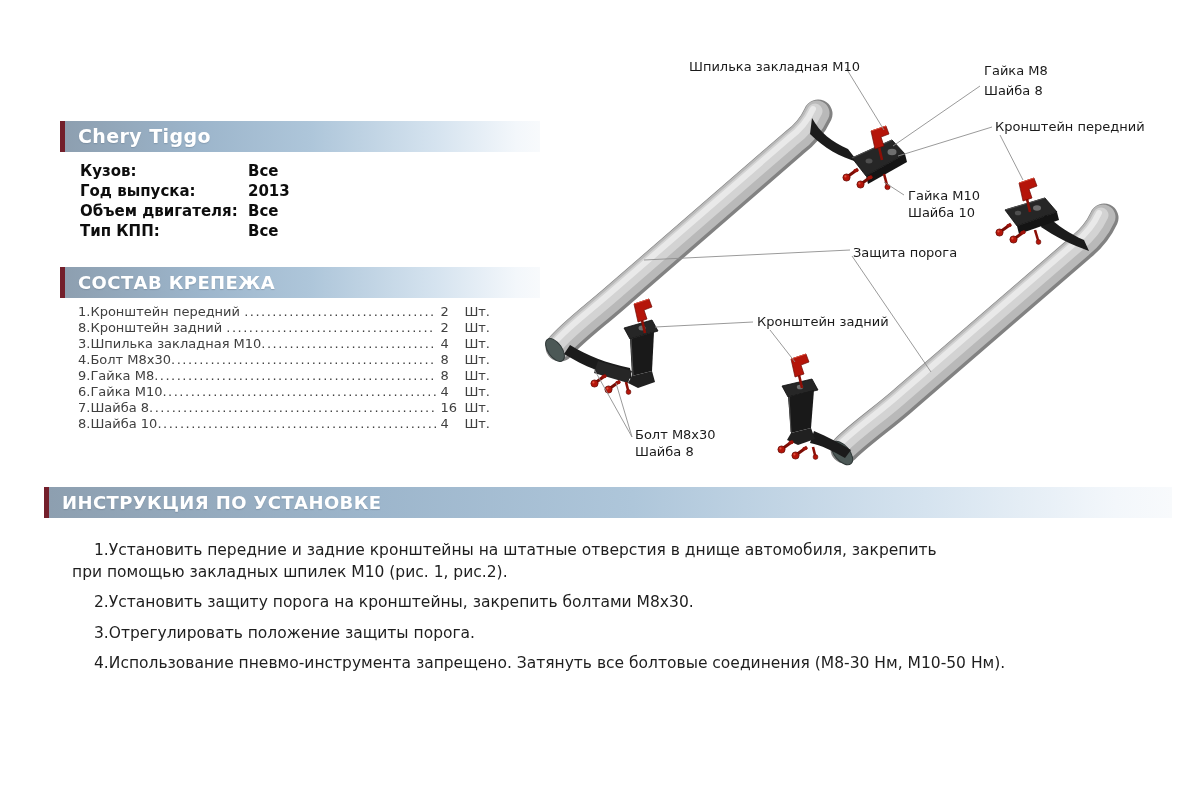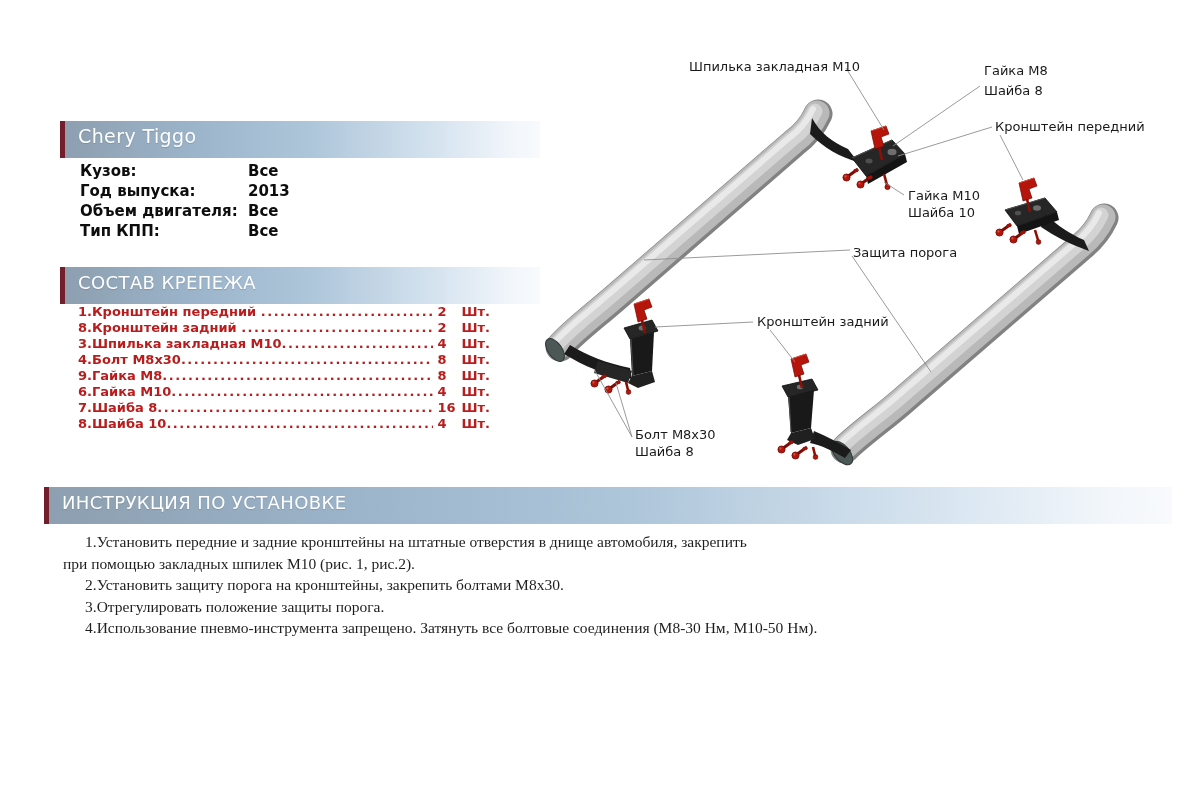--- a/index.html
+++ b/index.html
@@ -2,47 +2,47 @@
 <html><head>
 <meta charset="utf-8">
 <style>
   html,body{margin:0;padding:0;}
   body{
     width:1200px;height:799px;position:relative;background:#ffffff;
     font-family:"DejaVu Sans","Liberation Sans",sans-serif;color:#111;
     overflow:hidden;
   }
   .section-bar{
-    position:absolute;height:37px;line-height:31px;
+    position:absolute;height:31px;line-height:31px;
     background:linear-gradient(to right,#8d9fb0 0%,#9cb5cb 28%,#aec6da 52%,#d5e3ef 78%,#f3f7fb 95%,#f8fafc 100%);
     border-left:5px solid #731f2b;
-    color:#ffffff;font-weight:normal;font-size:18px;letter-spacing:0.4px;
+    color:#ffffff;font-weight:bold;font-size:18px;letter-spacing:0.4px;
     padding-left:13px;box-sizing:border-box;
     text-shadow:0 1px 1px rgba(90,110,130,0.35);
     white-space:nowrap;
   }
   #bar-title{left:60px;top:121px;width:480px;font-size:19px;}
   #bar-parts{left:60px;top:267px;width:480px;}
   #bar-instr{left:44px;top:487px;width:1128px;}
 
   #specs{position:absolute;left:80px;top:161px;width:470px;font-size:15px;font-weight:bold;color:#0d0d0d;}
   .spec-row{display:flex;height:20px;line-height:20px;}
   .spec-label{width:168px;flex:0 0 168px;}
   .spec-value{white-space:pre;}
 
-  #parts-list{position:absolute;left:78px;top:304px;width:412px;font-size:13px;font-weight:bold;color:#b91c1c;}
+  #parts-list{position:absolute;left:78px;top:304px;width:412px;font-size:13px;font-weight:normal;color:#404040;}
   .part-row{display:flex;height:16px;line-height:16px;align-items:baseline;}
   .part-name{white-space:pre;flex:0 0 auto;}
   .part-dots{flex:1 1 auto;overflow:hidden;white-space:nowrap;letter-spacing:1.5px;}
   .part-dots::after{content:"..................................................................";}
   .part-qty{flex:0 0 24px;padding-left:4px;}
   .part-unit{flex:0 0 auto;}
 
   #steps{position:absolute;left:63px;top:531px;width:1100px;font-size:15.5px;line-height:21.5px;color:#1e1e1e;}
-  .step{margin:0;text-indent:22px;white-space:pre-line;font-family:Liberation Serif, serif;}
+  .step{margin:9px;text-indent:22px;white-space:pre-line;}
 
   #diagram{position:absolute;left:540px;top:30px;width:660px;height:450px;}
   #diagram text{font-family:"DejaVu Sans","Liberation Sans",sans-serif;font-size:13px;fill:#1a1a1a;}
   .leader{stroke:#8e8e8e;stroke-width:0.9;fill:none;}
   .tube-base{stroke:#828282;stroke-width:29;fill:none;stroke-linecap:round;}
   .tube-mid{stroke:#b9b9b9;stroke-width:25;fill:none;stroke-linecap:round;}
   .tube-hi{stroke:#d3d3d3;stroke-width:15;fill:none;stroke-linecap:round;}
   .tube-hi2{stroke:#e9e9e9;stroke-width:6;fill:none;stroke-linecap:round;}
   .cap{fill:#4c5856;stroke:#2e3736;stroke-width:1;}
   .bk{fill:#1b1b1b;}

